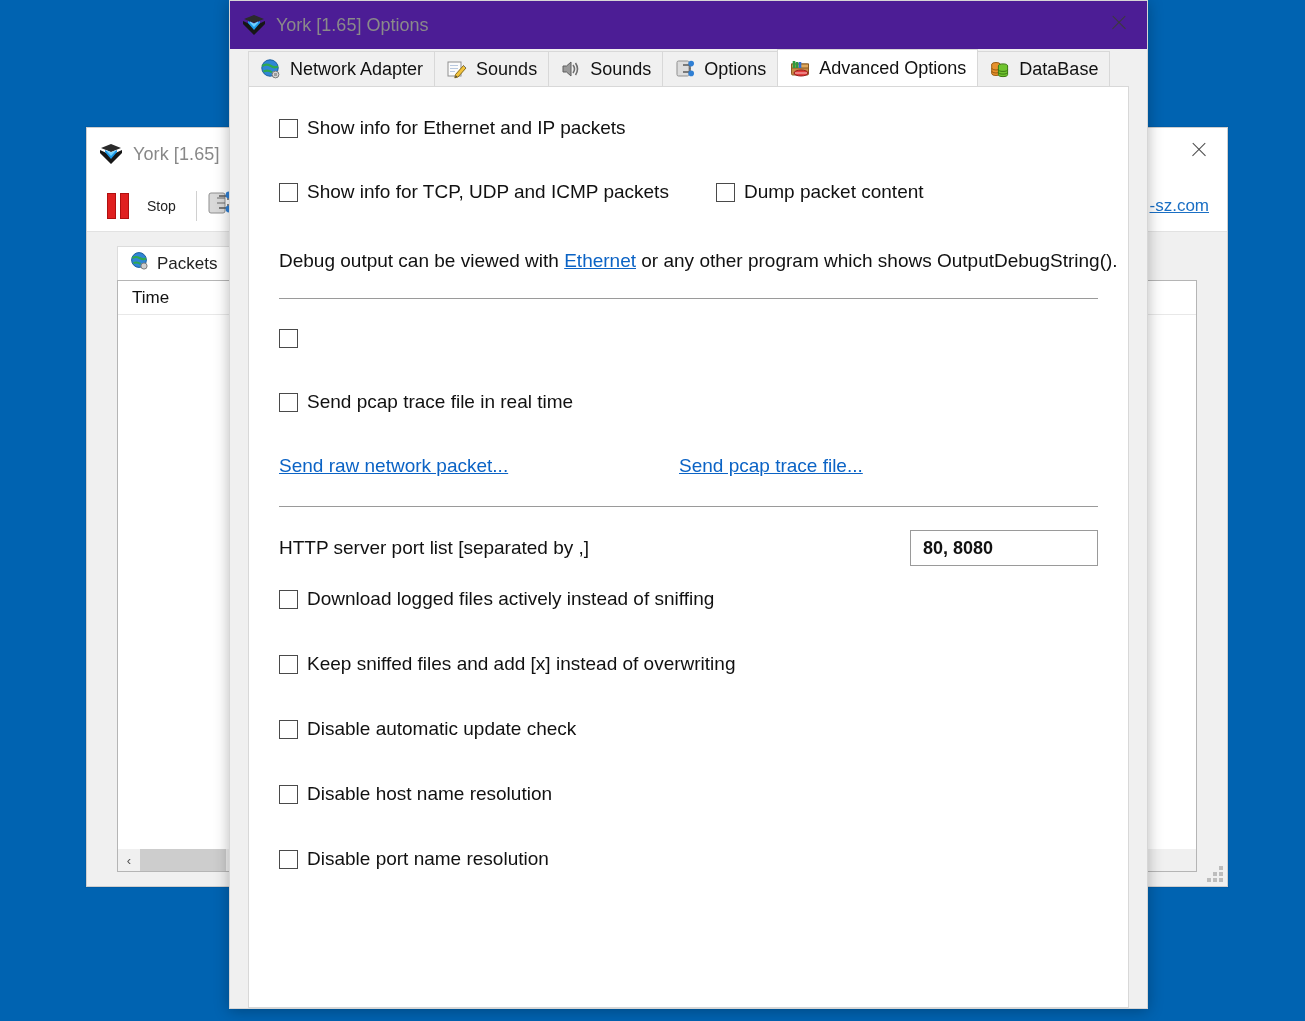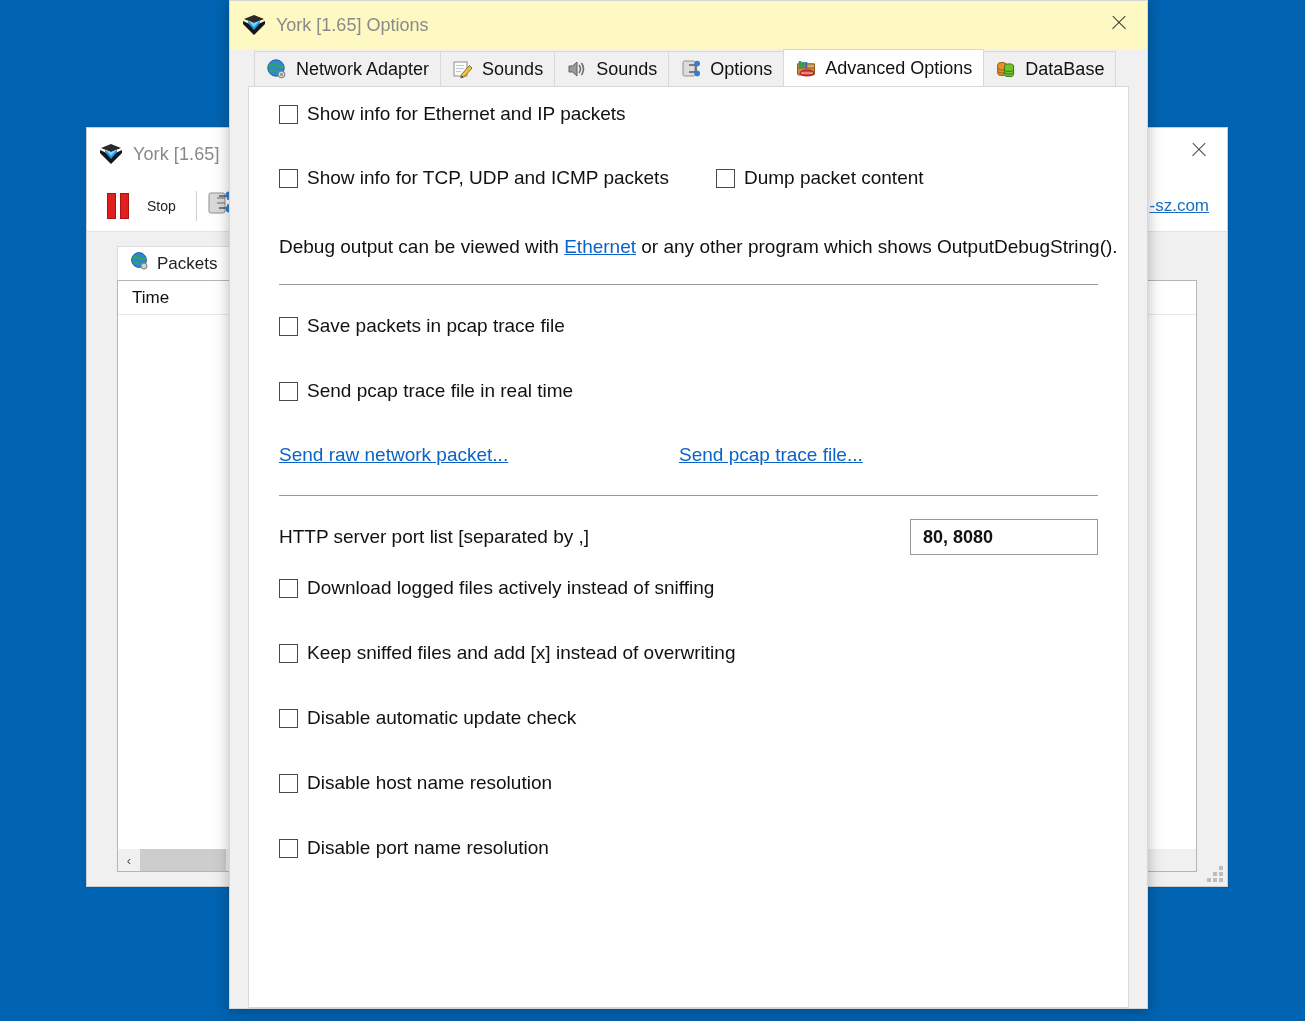--- a/index.html
+++ b/index.html
@@ -105,21 +105,21 @@
   #dialog {
     position: absolute;
     left: 229px; top: 0px;
     width: 919px; height: 1009px;
     background: #f0f0f0;
     border: 1px solid #d6d6d6;
     box-shadow: 0 2px 14px rgba(0,0,0,0.28);
     display: flex; flex-direction: column;
   }
   #dlg-titlebar {
-    height: 48px; background: #fef9c3;
+    height: 48px; background: #4c1d95;
     display: flex; align-items: center;
     padding-left: 12px; position: relative; flex: none;
   }
   #dlg-titlebar .dlg-title-text {
     font-size: 18px; color: #8a8a8a; margin-left: 10px;
   }
   #dlg-close {
     position: absolute; right: 0; top: 0;
     width: 56px; height: 44px;
     display:flex; align-items:center; justify-content:center;
@@ -128,21 +128,21 @@
   .xglyph { position: relative; width: 18px; height: 18px; }
   .xglyph::before, .xglyph::after {
     content:""; position:absolute; left:0; top:8px;
     width:18px; height:1.4px; background: currentColor;
   }
   .xglyph::before { transform: rotate(45deg); }
   .xglyph::after  { transform: rotate(-45deg); }
 
   #dlg-tabstrip {
     display: flex; align-items: flex-end;
-    height: 37px; padding-left: 24px; flex: none;
+    height: 37px; padding-left: 18px; flex: none;
     background: #f0f0f0;
   }
   .dlg-tab {
     display: flex; align-items: center; gap: 8px;
     height: 35px; padding: 0 11px;
     background: #f0f0f0;
     border: 1px solid #d8d8d8; border-bottom: none;
     font-size: 18px; color: #111;
     margin-right: -1px;
   }
@@ -383,21 +383,21 @@
             <path d="M9.4 11.3 A4.6 2.1 0 0 0 18.6 11.3 M9.4 14 A4.6 2.1 0 0 0 18.6 14" stroke="#3d7a13" fill="none"></path>
           </g>
         </svg>
       </span>
       <span>DataBase</span>
     </div>
   </div>
 
   <div id="dlg-page">
 
-    <div class="grid2" style="margin-top:0">
+    <div class="grid2" style="margin-top:14px">
       <div class="cb-row">
         <span class="cb"></span>
         <span class="cb-label">Show info for Ethernet and IP packets</span>
       </div>
     </div>
 
     <div class="grid2" style="margin-top:42px">
       <div class="cb-row">
         <span class="cb"></span>
         <span class="cb-label">Show info for TCP, UDP and ICMP packets</span>
@@ -409,21 +409,20 @@
     </div>
 
     <div class="note" style="margin-top:47px">
       <span>Debug output can be viewed with </span><a class="lnk" href="#">Ethernet</a><span> or any other program which shows OutputDebugString().</span>
     </div>
 
     <div class="hr" style="margin-top:26px"></div>
 
     <div class="cb-row" style="margin-top:30px">
       <span class="cb"></span>
-      <span class="cb-label">Save packets in pcap trace file</span>
     </div>
 
     <div class="cb-row" style="margin-top:43px">
       <span class="cb"></span>
       <span class="cb-label">Send pcap trace file in real time</span>
     </div>
 
     <div class="lnk-row" style="margin-top:42px">
       <a class="lnk note" href="#">Send raw network packet...</a>
       <a class="lnk note" href="#">Send pcap trace file...</a>

